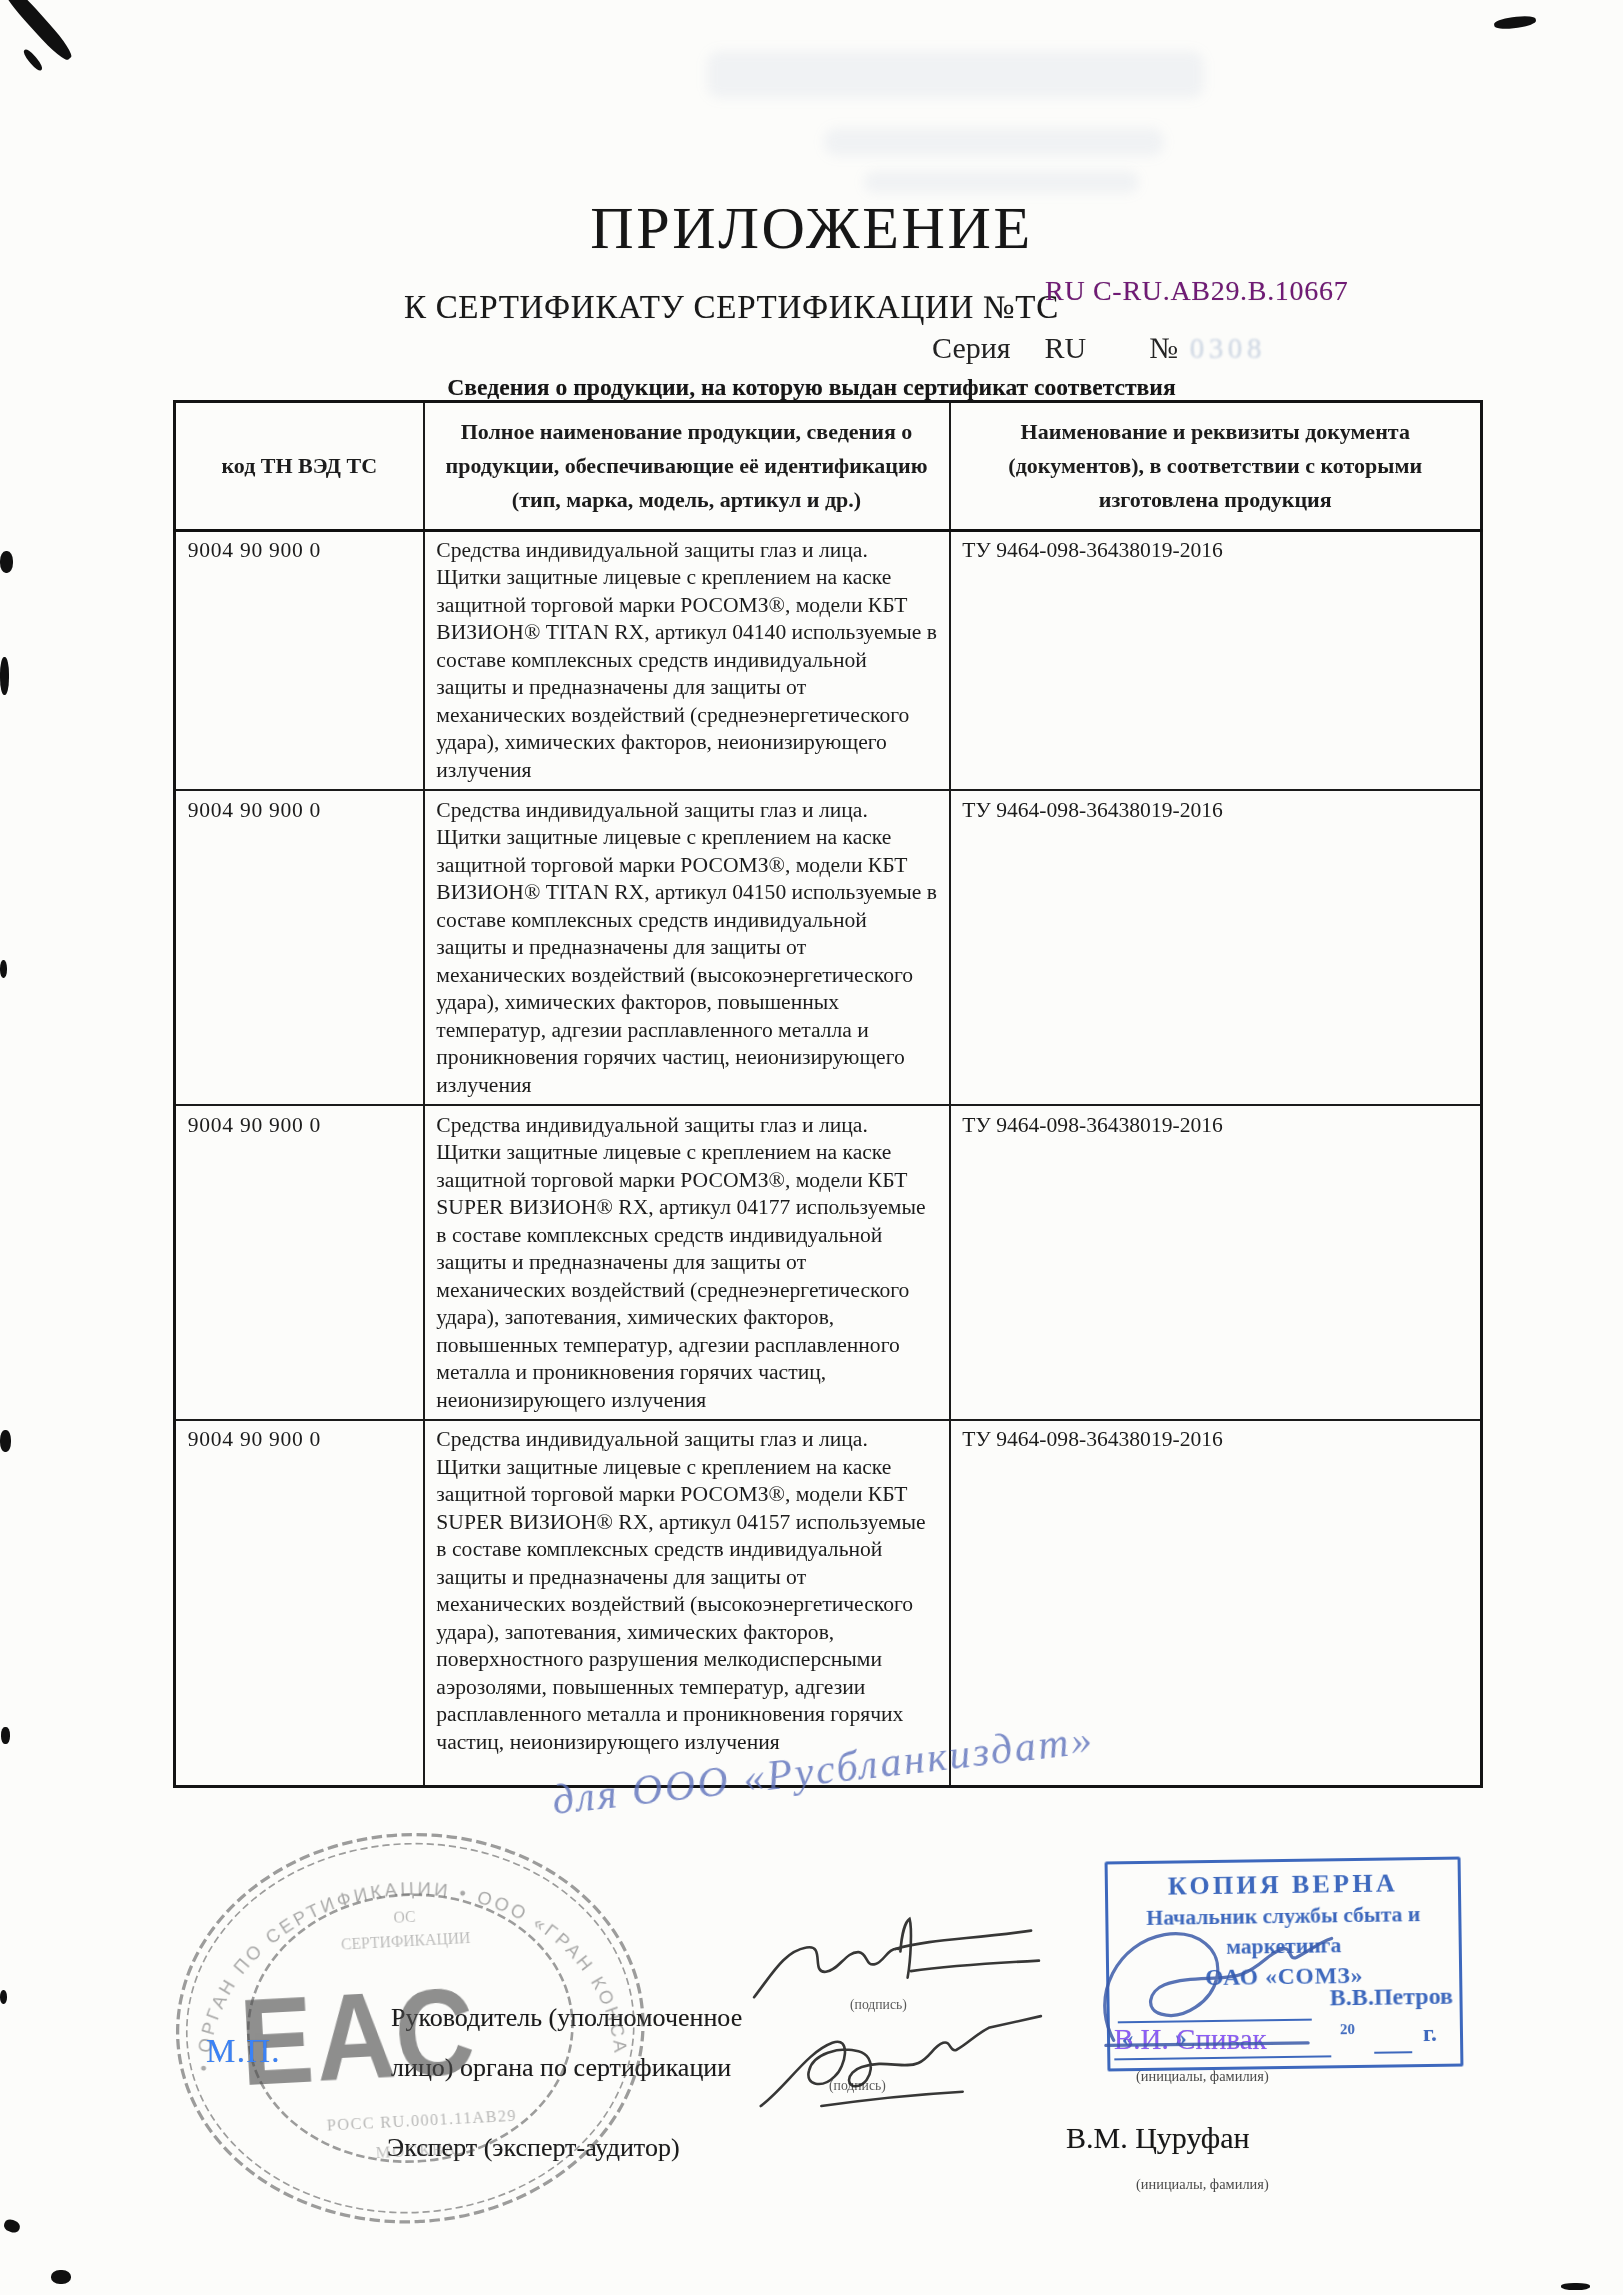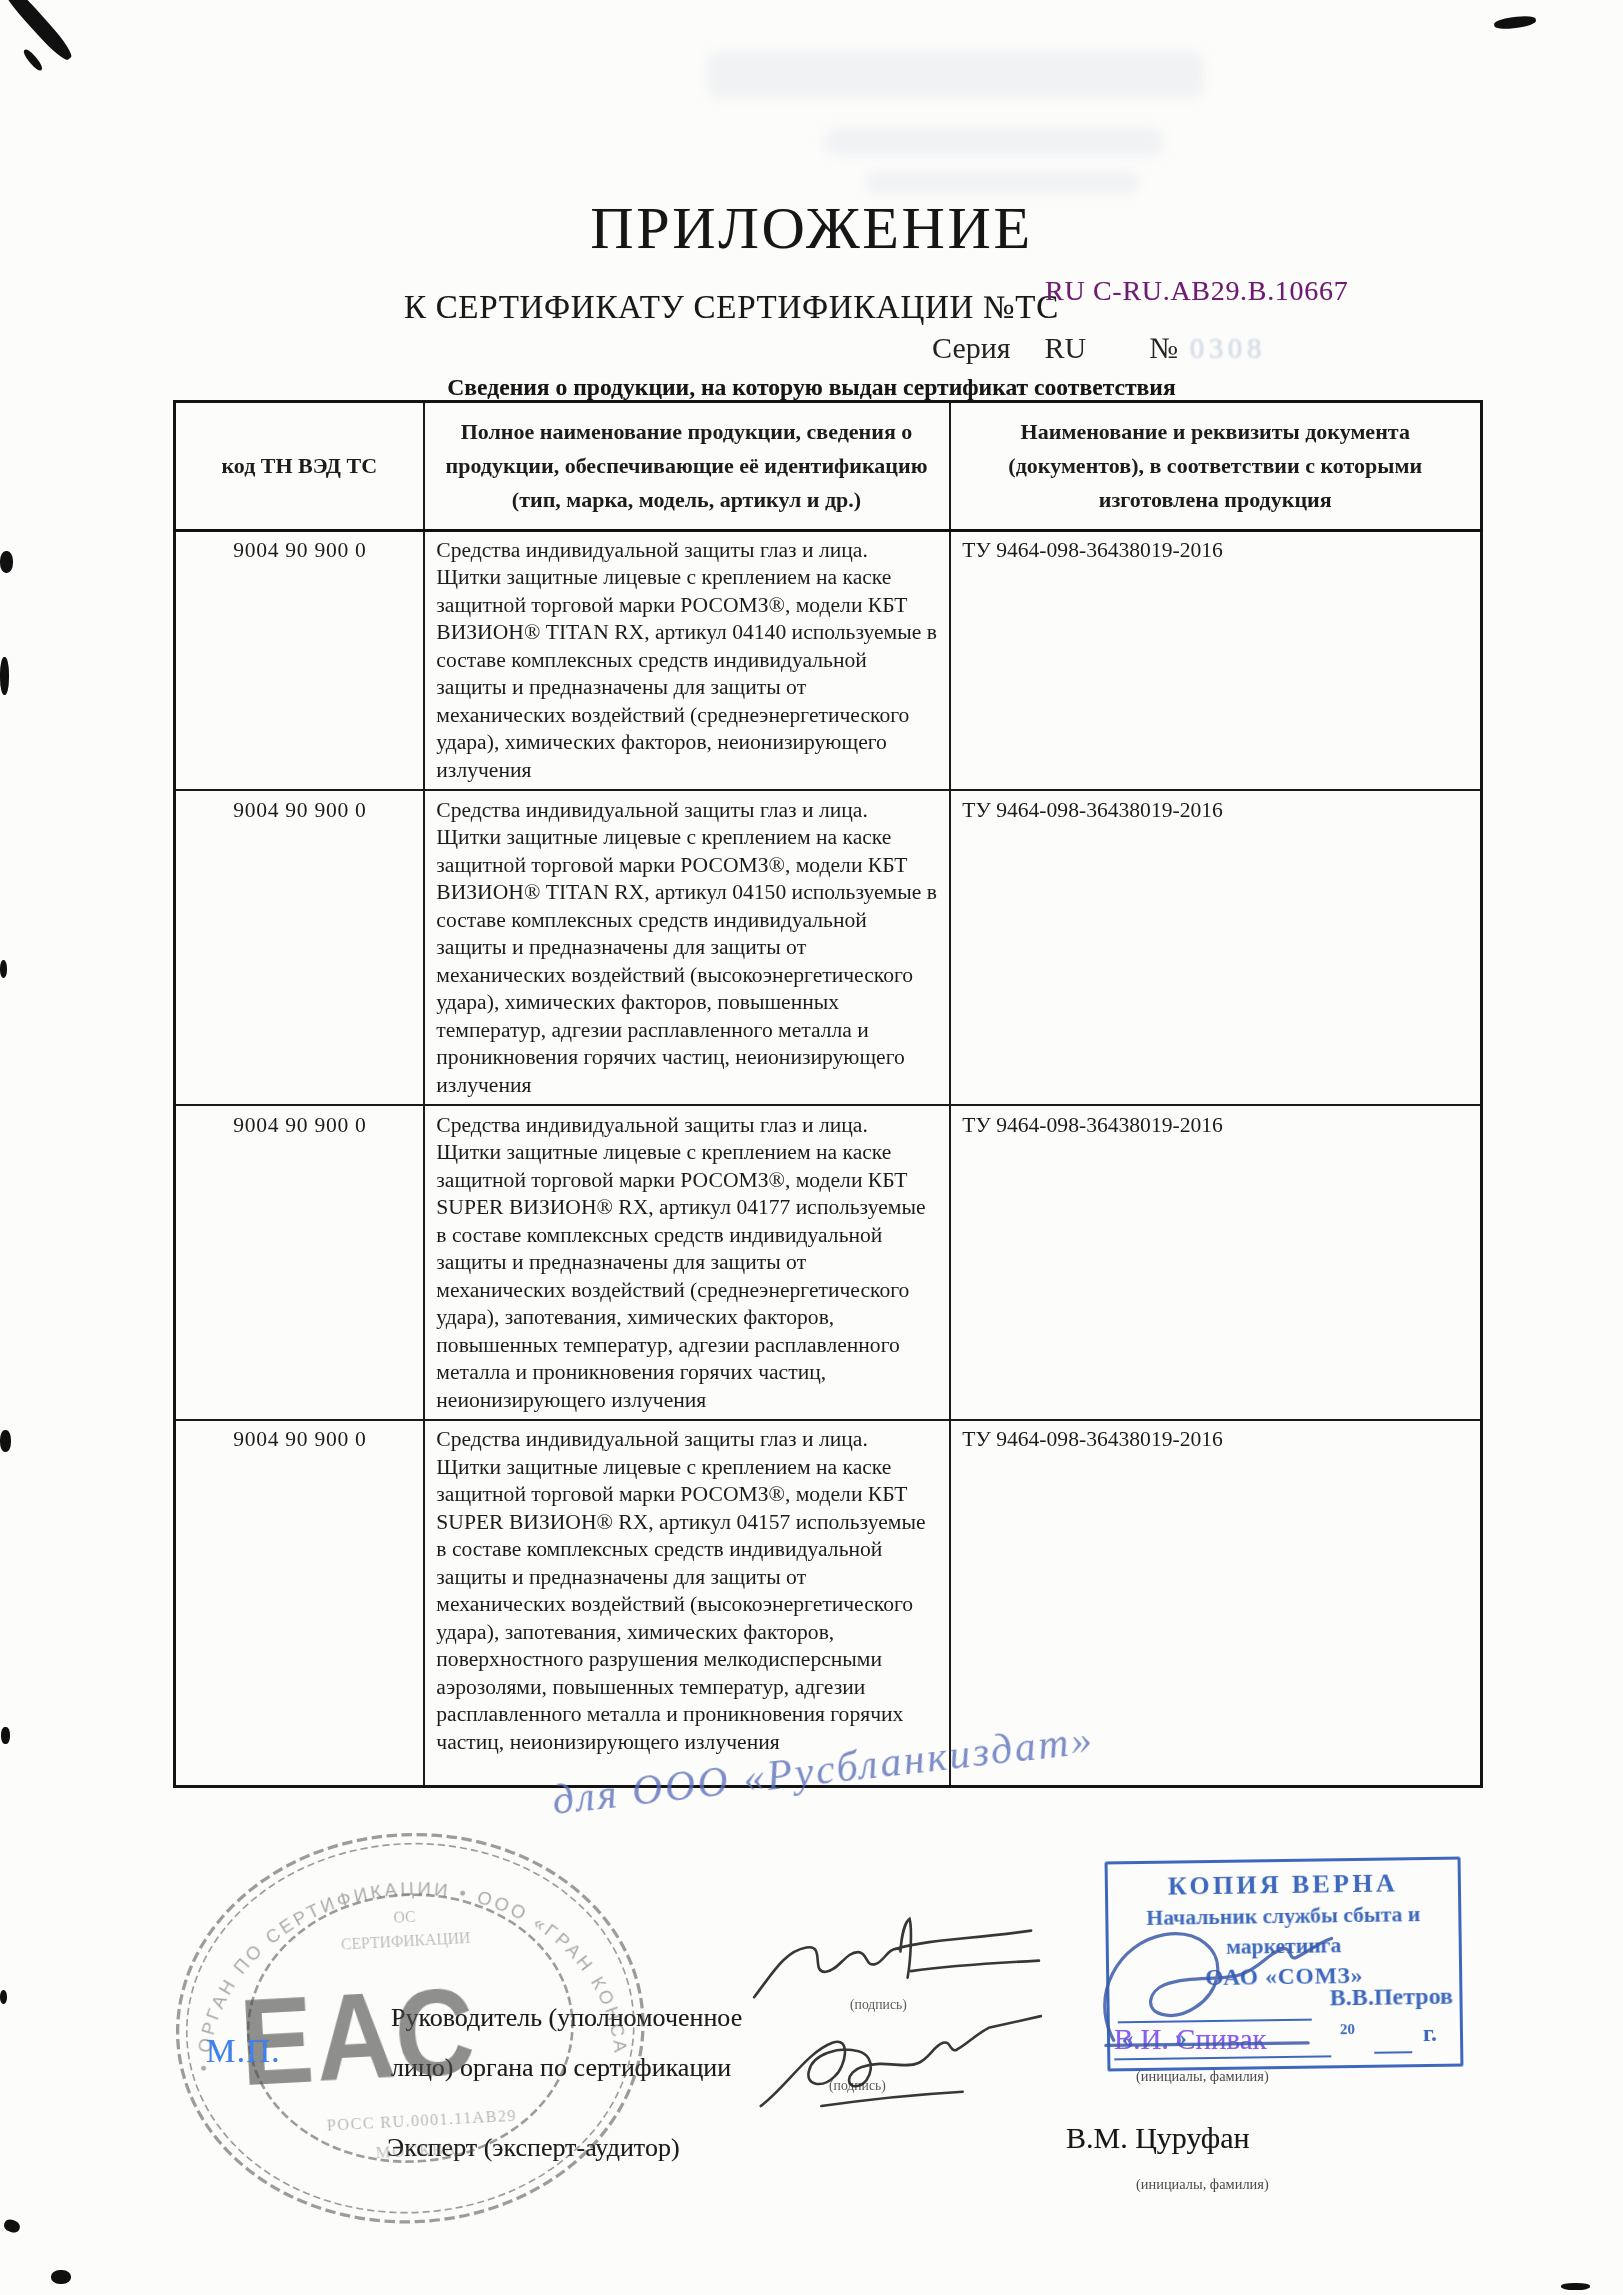--- a/index.html
+++ b/index.html
@@ -43,21 +43,21 @@
     filter:blur(0.2px);
     color:#1c1c1c;
   }
   table.main{border:3.3px solid #141414;}
   table.main tr.hrow td{
     vertical-align:middle;text-align:center;font-weight:bold;
     line-height:34px;font-size:22px;
     border-bottom:3.9px solid #101010;
     padding:11.8px 17px;
   }
-  td.codecell{font-size:22px;letter-spacing:0.7px;text-align:center;}
+  td.codecell{font-size:22px;letter-spacing:0.7px;}
   td.doccell{font-size:22px;}
   
   .handnote{
     left:550px;top:1732px;width:785px;
     font-size:42px;font-style:italic;letter-spacing:2.6px;
     color:rgba(94,114,188,.8);
     transform:rotate(-6.5deg);
     filter:blur(0.3px);
     z-index:6;
   }

